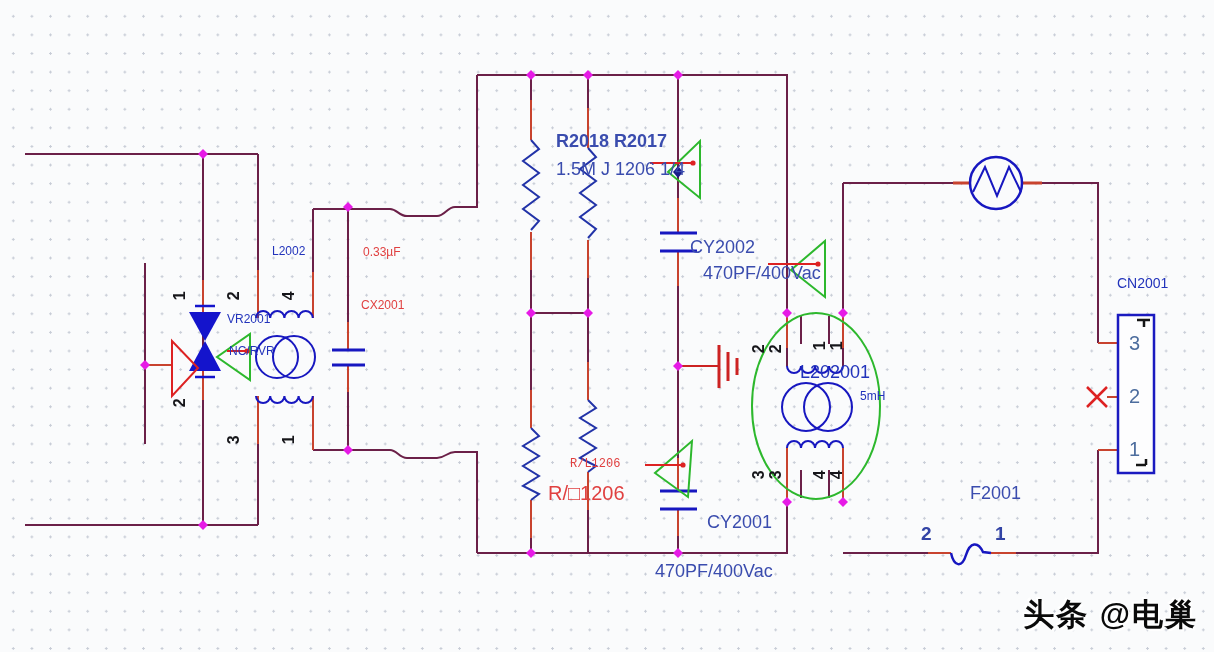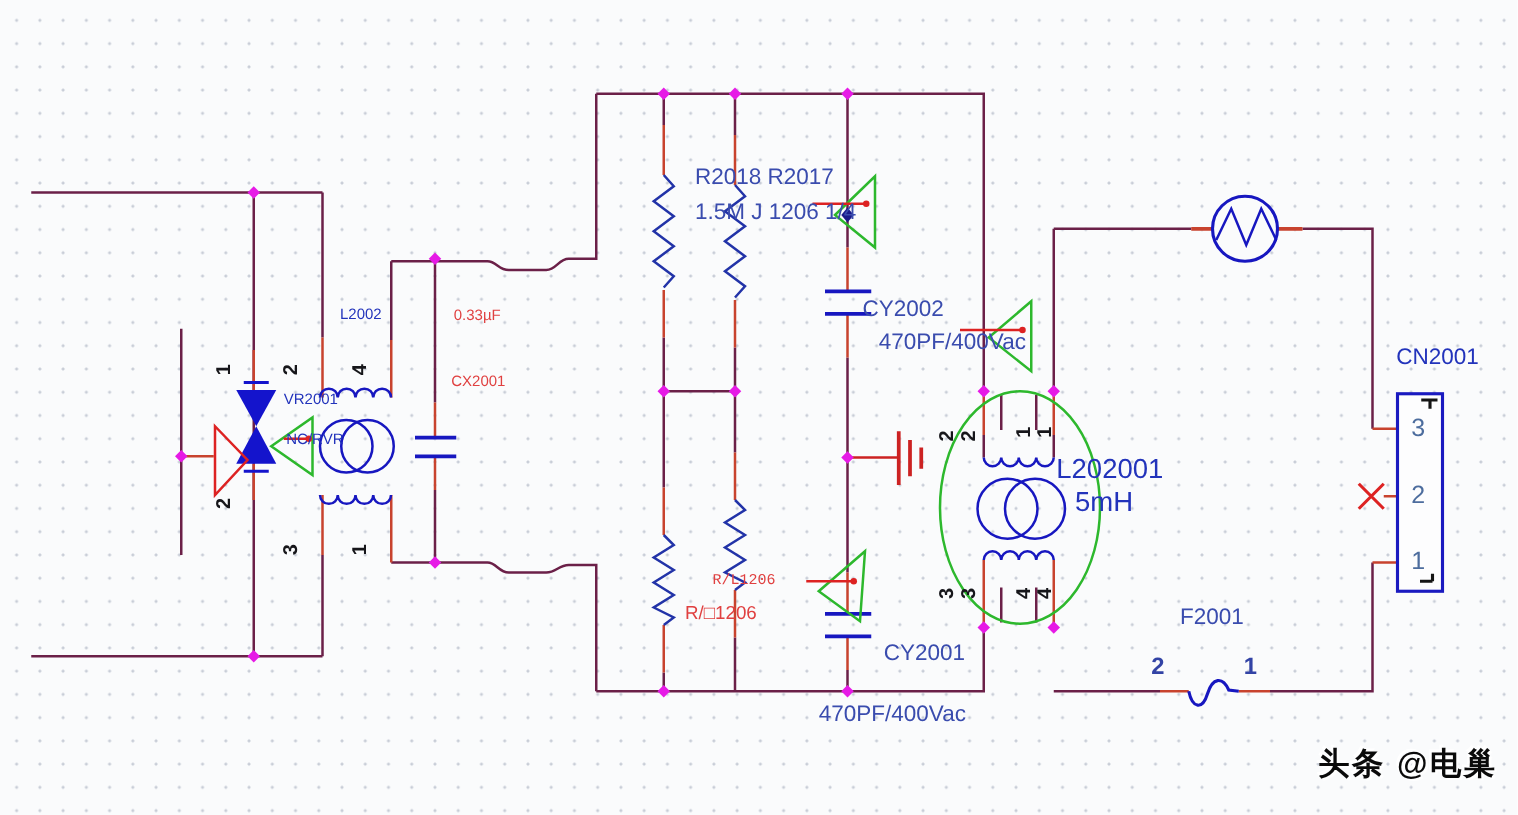--- a/index.html
+++ b/index.html
@@ -12,21 +12,21 @@
   }
   .canvas svg{position:absolute;left:0;top:0;}
   .labels span{position:absolute;white-space:nowrap;line-height:1.08;}
   .blue{color:#3a4cae;font-size:18px;}
   .dblue{color:#2233bb;font-size:12px;}
   .red{color:#e04040;font-size:12px;}
   .pin{color:#16161a;font-weight:700;font-size:16px;line-height:20px;
        transform:rotate(-90deg);transform-origin:0 100%;}
   .cnpin{color:#4d6d9e;font-size:20px;}
   .fpin{color:#3243a5;font-size:19px;font-weight:700;}
-  .wm{font-weight:700;font-size:25px;color:#0a0a0a;letter-spacing:2px;
+  .wm{font-weight:700;font-size:31px;color:#0a0a0a;letter-spacing:2px;
       text-shadow:-2px -2px 0 #ffffff,2px 2px 1px #ffffff;}
 </style>
 </head>
 <body>
 
 <div class="canvas">
 
   <svg width="1214" height="652" viewBox="0 0 1214 652">
 
     <g stroke="#6b2048" stroke-width="2" fill="none">
@@ -154,40 +154,40 @@
 
   <div class="labels">
 
     <span class="dblue" style="left:272px;top:245px;">L2002</span>
     <span class="dblue" style="left:227px;top:313px;">VR2001</span>
     <span class="dblue" style="left:229px;top:345px;">NC/RVR</span>
 
     <span class="red" style="left:363px;top:246px;">0.33µF</span>
     <span class="red" style="left:361px;top:299px;text-align:right;">CX2001</span>
 
-    <span class="blue" style="left:556px;top:132px;">R2018 R2017</span>
+    <span class="blue" style="left:556px;top:132px;font-weight:bold;">R2018 R2017</span>
     <span class="blue" style="left:556px;top:160px;">1.5M J 1206 1/4</span>
 
     <span class="blue" style="left:690px;top:238px;">CY2002</span>
     <span class="blue" style="left:703px;top:264px;">470PF/400Vac</span>
 
     <span class="red" style="left:570px;top:458px;font-family:Liberation Mono, monospace;">R/L1206</span>
-    <span class="red" style="left:548px;top:483px;font-size:15px;">R/□1206</span>
+    <span class="red" style="left:548px;top:483px;font-size:20px;">R/□1206</span>
 
     <span class="blue" style="left:707px;top:513px;">CY2001</span>
     <span class="blue" style="left:655px;top:562px;">470PF/400Vac</span>
 
-    <span class="dblue" style="left:845px;top:363px;font-size:22px;">L202001</span>
-    <span class="dblue" style="left:860px;top:390px;font-size:22px;">5mH</span>
-
-    <span class="blue" style="left:944px;top:484px;text-align:right;">F2001</span>
+    <span class="dblue" style="left:800px;top:363px;font-size:18px;">L202001</span>
+    <span class="dblue" style="left:860px;top:390px;font-size:12px;">5mH</span>
+
+    <span class="blue" style="left:970px;top:484px;text-align:right;">F2001</span>
     <span class="fpin" style="left:921px;top:524px;">2</span>
     <span class="fpin" style="left:995px;top:524px;">1</span>
 
-    <span class="dblue" style="left:1117px;top:276px;font-size:18px;">CN2001</span>
+    <span class="dblue" style="left:1117px;top:276px;font-size:14px;">CN2001</span>
     <span class="cnpin" style="left:1129px;top:333px;">3</span>
     <span class="cnpin" style="left:1129px;top:386px;">2</span>
     <span class="cnpin" style="left:1129px;top:439px;">1</span>
 
     <span class="pin" style="left:188px;top:283px;">1</span>
     <span class="pin" style="left:188px;top:390px;">2</span>
 
     <span class="pin" style="left:242px;top:283px;">2</span>
     <span class="pin" style="left:297px;top:283px;">4</span>
     <span class="pin" style="left:242px;top:427px;">3</span>

